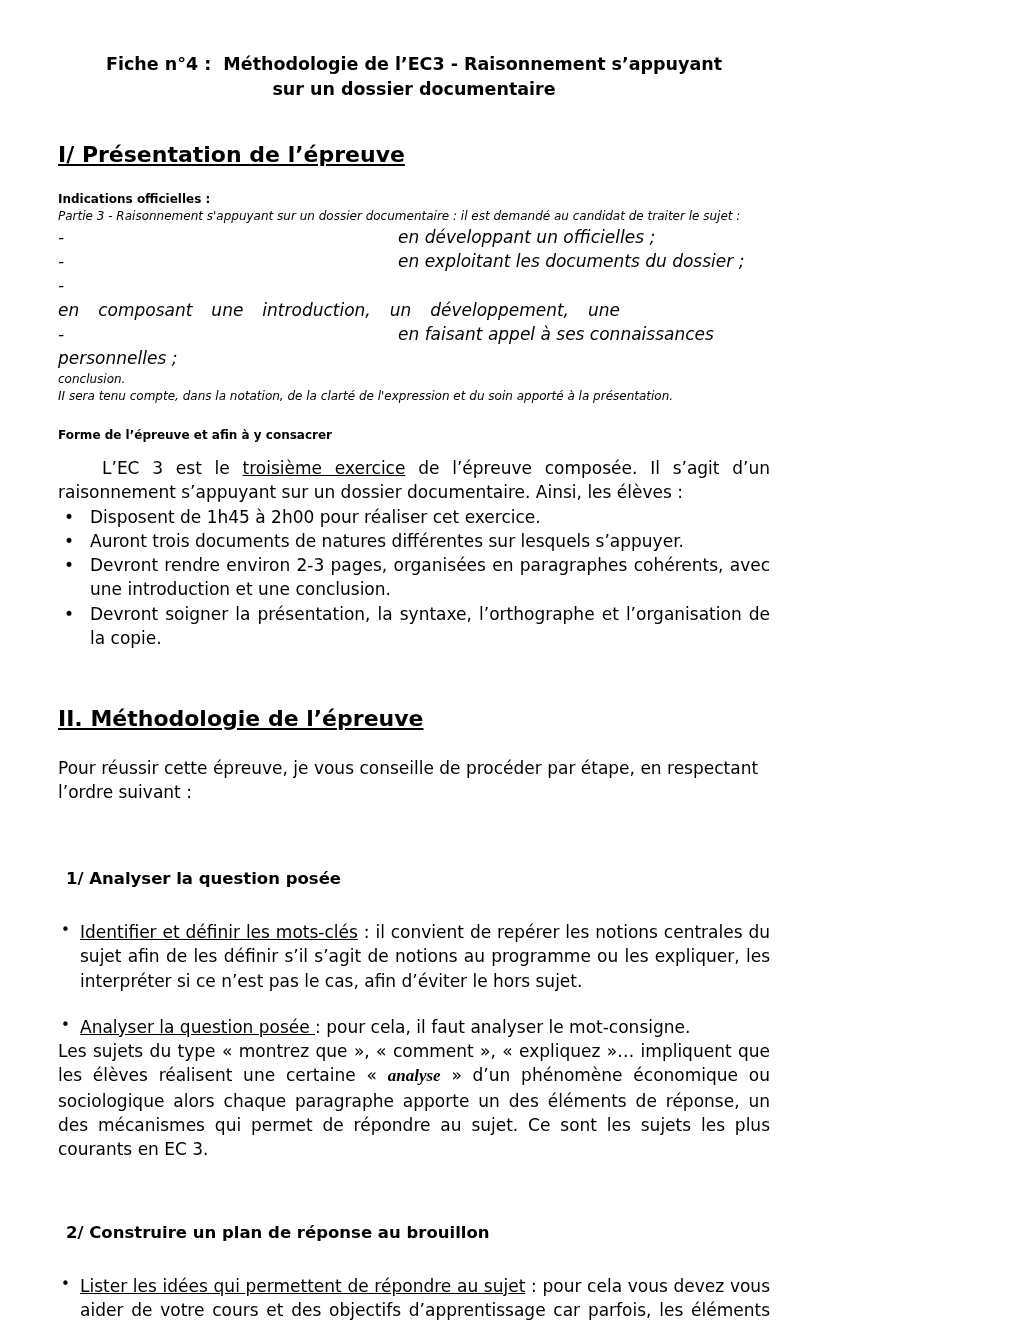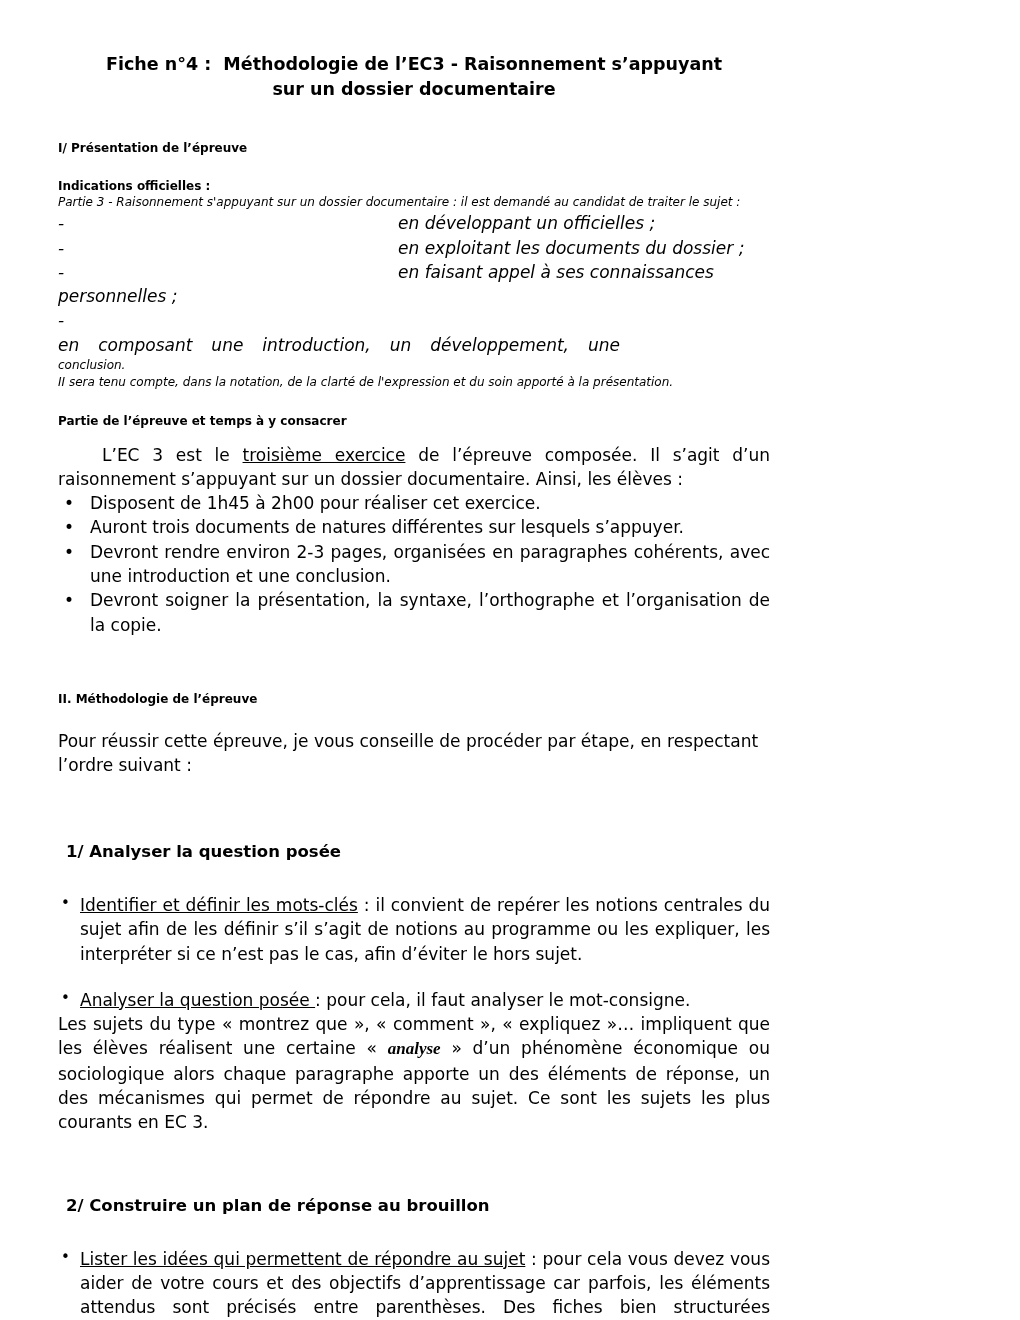--- a/index.html
+++ b/index.html
@@ -30,22 +30,23 @@
     line-height: 1.42;
     margin: 0 0 0 0;
     padding: 0 44px;
     white-space: pre-wrap;
   }
   .spacer-lg { height: 38px; }
   .spacer-md { height: 22px; }
   .spacer-sm { height: 13px; }
 
   h2.heading-underline {
-    font-size: 12px;
-    font-weight: bold;
+    font-size: 22px;
+    font-weight: bold;
+    text-decoration: underline;
     margin: 0;
     line-height: 1.35;
   }
   h3.heading-plain {
     font-size: 12px;
     font-weight: bold;
     margin: 0;
     line-height: 1.35;
   }
   h3.heading-num {
@@ -137,33 +138,33 @@
   <h3 class="heading-plain">Indications officielles :</h3>
 
   <p class="italic-text">Partie 3 - Raisonnement s'appuyant sur un dossier documentaire : il est demandé au candidat de traiter le sujet :</p>
 
   <div class="dash-row">
     <span class="dash">-</span><span class="txt">en développant un officielles ;</span>
   </div>
   <div class="dash-row">
     <span class="dash">-</span><span class="txt">en exploitant les documents du dossier ;</span>
   </div>
+  <div class="dash-row stretch">
+    <span class="dash">-</span><span class="txt">en composant une introduction, un développement, une</span>
+  </div>
   <div class="dash-row">
     <span class="dash">-</span><span class="txt">en faisant appel à ses connaissances personnelles ;</span>
   </div>
-  <div class="dash-row stretch">
-    <span class="dash">-</span><span class="txt">en composant une introduction, un développement, une</span>
-  </div>
   <p class="italic-text">conclusion.</p>
 
   <p class="italic-text">II sera tenu compte, dans la notation, de la clarté de l'expression et du soin apporté à la présentation.</p>
 
   <div class="spacer-md"></div>
 
-  <h3 class="heading-plain">Partie de l’épreuve et temps à y consacrer</h3>
+  <h3 class="heading-plain">Forme de l’épreuve et afin à y consacrer</h3>
 
   <div class="spacer-sm"></div>
 
   <p class="body-text indent-first"><span>L’EC 3 est le </span><span class="u">troisième exercice</span><span> de l’épreuve composée. Il s’agit d’un raisonnement s’appuyant sur un dossier documentaire. Ainsi, les élèves :</span></p>
 
   <ul class="bullets">
     <li>Disposent de 1h45 à 2h00 pour réaliser cet exercice.</li>
     <li>Auront trois documents de natures différentes sur lesquels s’appuyer.</li>
     <li>Devront rendre environ 2-3 pages, organisées en paragraphes cohérents, avec une introduction et une conclusion.</li>
     <li>Devront soigner la présentation, la syntaxe, l’orthographe et l’organisation de la copie.</li>

